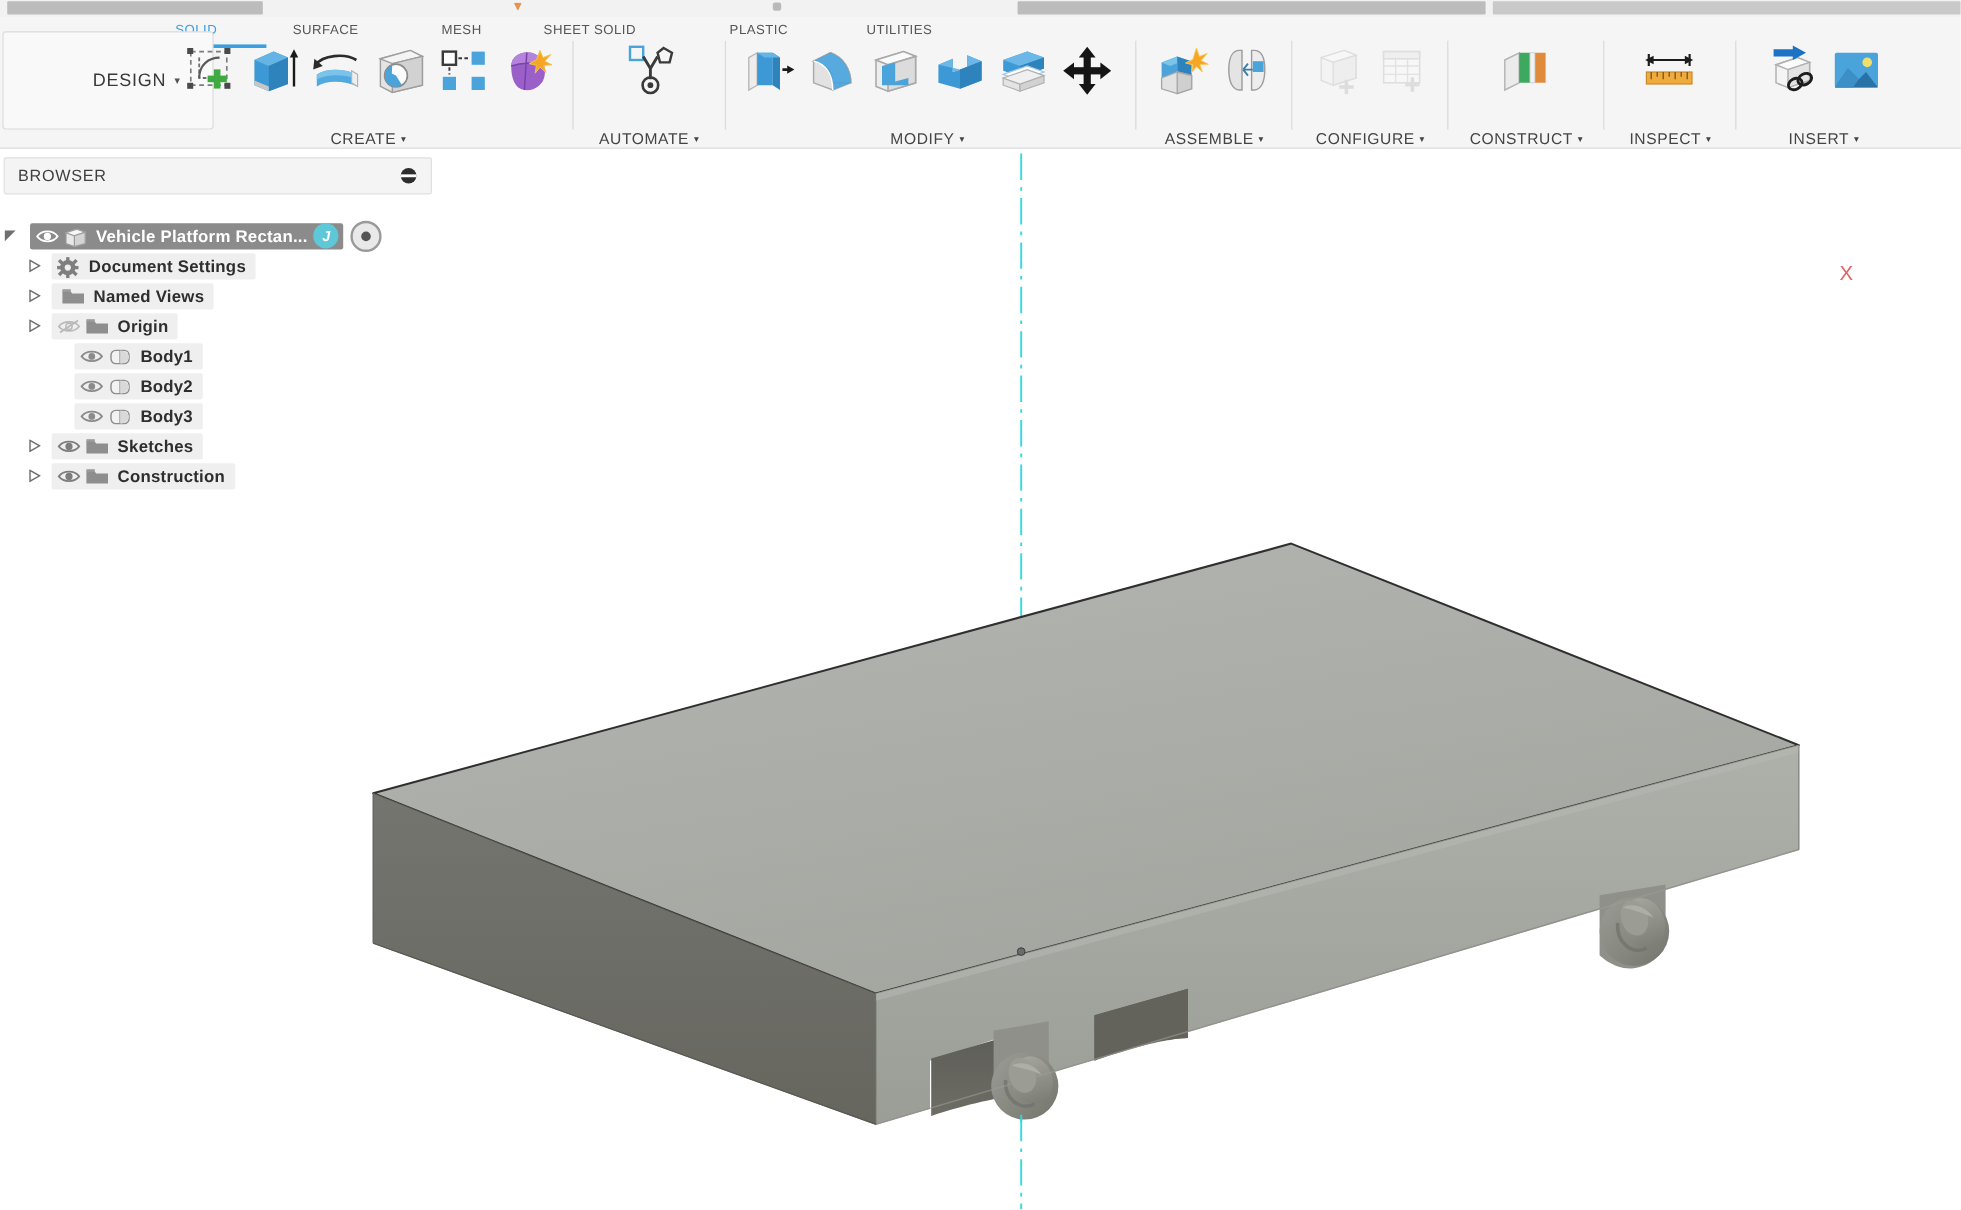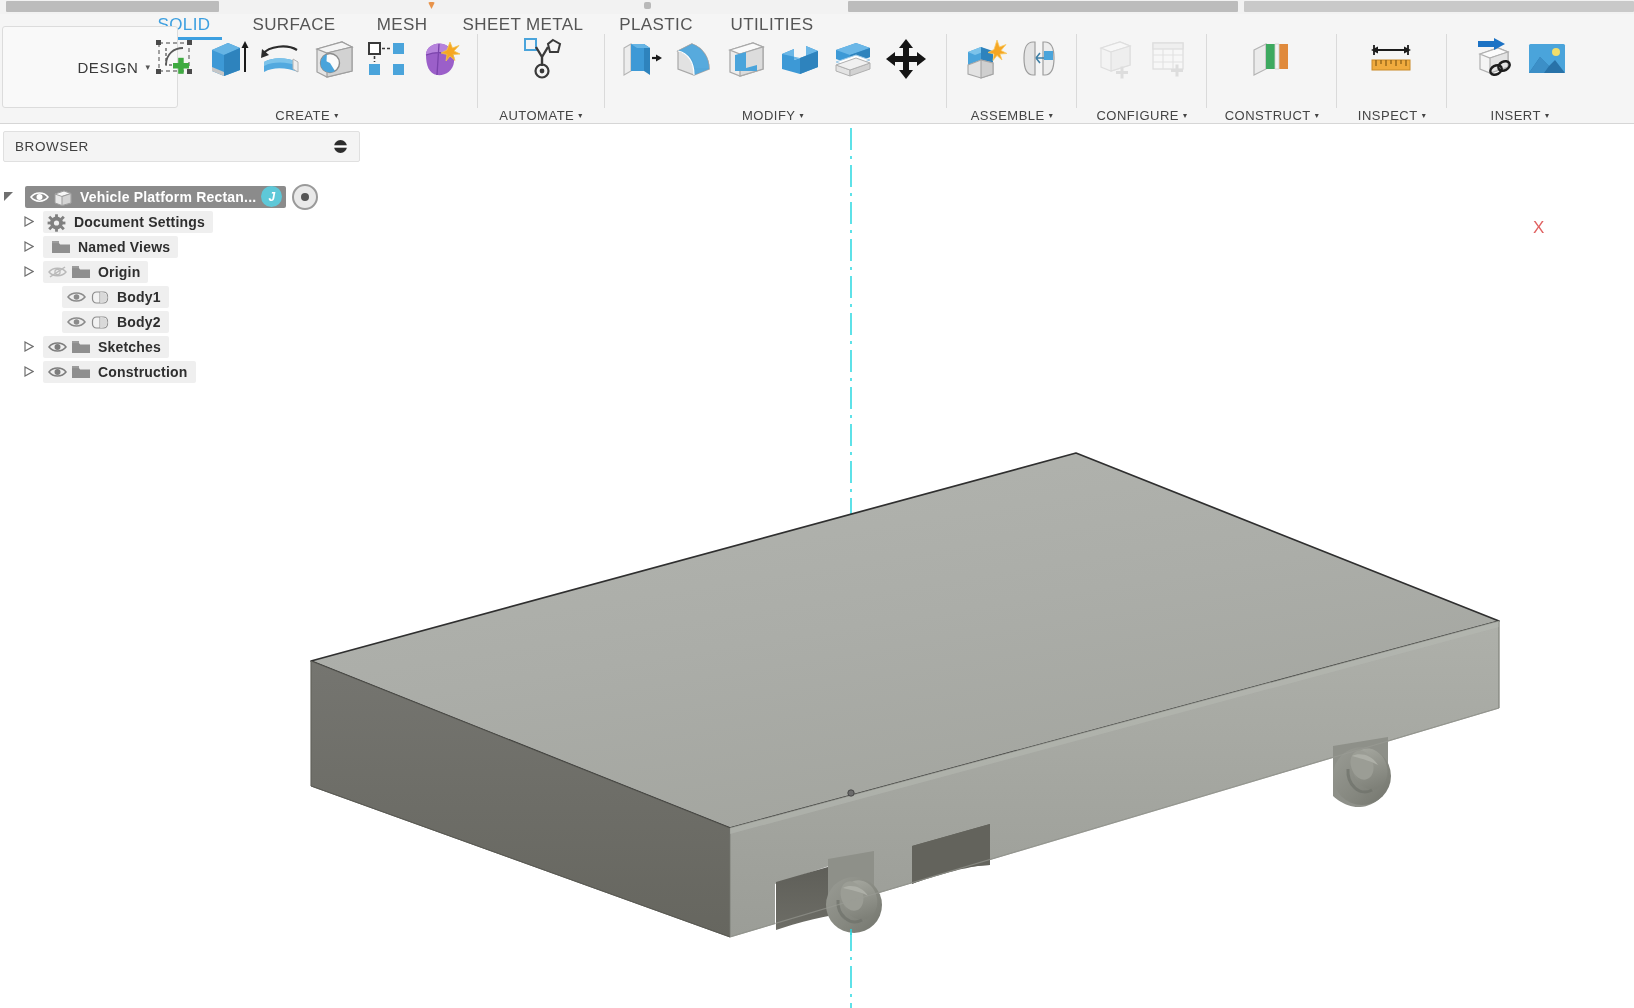--- a/index.html
+++ b/index.html
@@ -27,22 +27,22 @@
     position:absolute;top:1px;height:11px;background:#bcbcbc;border-radius:1px;
   }
   .ghost-dot{position:absolute;top:2px;width:7px;height:7px;border-radius:2px;}
 
   
   .tabs{
     position:absolute;left:0;top:14px;width:1634px;height:26px;
   }
   .tab{
     position:absolute;top:0;height:26px;line-height:22px;
-    font-size:17px;color:#555;letter-spacing:.4px;
-    text-align:center;cursor:default;white-space:nowrap;
+    font-size:11px;color:#555;letter-spacing:.4px;
+    text-align:left;cursor:default;white-space:nowrap;
   }
   .tab.active{color:#3c9fe0;}
   .tab .underline{
     position:absolute;left:0;right:0;bottom:0;height:3px;background:#3c9fe0;
   }
 
   
   .design-box{
     position:absolute;left:2px;top:26px;width:126px;height:80px;
     background:#f9f9f9;border:1px solid #dcdcdc;border-radius:3px;
@@ -153,21 +153,21 @@
         <span>SOLID</span>
         <div class="underline"></div>
       </div>
       <div class="tab" style="left:244px;width:100px;">
         <span>SURFACE</span>
       </div>
       <div class="tab" style="left:368px;width:68px;">
         <span>MESH</span>
       </div>
       <div class="tab" style="left:453px;width:140px;">
-        <span>SHEET METAL</span>
+        <span>SHEET SOLID</span>
       </div>
       <div class="tab" style="left:608px;width:96px;">
         <span>PLASTIC</span>
       </div>
       <div class="tab" style="left:722px;width:100px;">
         <span>UTILITIES</span>
       </div>
     </div>
 
     <div class="design-box">
@@ -723,20 +723,38 @@
           <svg width="20" height="17" viewBox="0 0 20 17">
             <rect x="2.5" y="3" width="15" height="11" rx="4" fill="#f2f2f2" stroke="#8e8e8e" stroke-width="1.2"></rect>
             <path d="M10 3 L10 14" stroke="#8e8e8e" stroke-width="1"></path>
             <path d="M10.2 3 C14 3, 17.5 5.5, 17.5 8.5 C17.5 11.5, 14 14, 10.2 14 Z" fill="#d9d9d9"></path>
           </svg>
         </span>
         <span class="lbl">Body2</span>
       </span>
     </div>
 
+    <div class="row" style="padding-left:62px;">
+      <span class="rowbody">
+        <span class="eye">
+          <svg width="21" height="16" viewBox="0 0 21 16">
+            <path d="M2 8 C6 2.8, 15 2.8, 19 8 C15 13.2, 6 13.2, 2 8 Z" fill="none" stroke="#8b8b8b" stroke-width="1.5"></path>
+            <circle cx="10.5" cy="8" r="2.8" fill="#8b8b8b"></circle>
+          </svg>
+        </span>
+        <span class="folder">
+          <svg width="20" height="17" viewBox="0 0 20 17">
+            <rect x="2.5" y="3" width="15" height="11" rx="4" fill="#f2f2f2" stroke="#8e8e8e" stroke-width="1.2"></rect>
+            <path d="M10 3 L10 14" stroke="#8e8e8e" stroke-width="1"></path>
+            <path d="M10.2 3 C14 3, 17.5 5.5, 17.5 8.5 C17.5 11.5, 14 14, 10.2 14 Z" fill="#d9d9d9"></path>
+          </svg>
+        </span>
+        <span class="lbl">Body3</span>
+      </span>
+    </div>
 
     <div class="row" style="padding-left:22px;">
       <span class="twisty">
         <svg width="10" height="11" viewBox="0 0 10 11">
             <polygon points="1,1 9,5.5 1,10" fill="none" stroke="#6f6f6f" stroke-width="1.2"></polygon>
           </svg>
       </span>
       <span style="width:6px;"></span>
       <span class="rowbody">
         <span class="eye">

